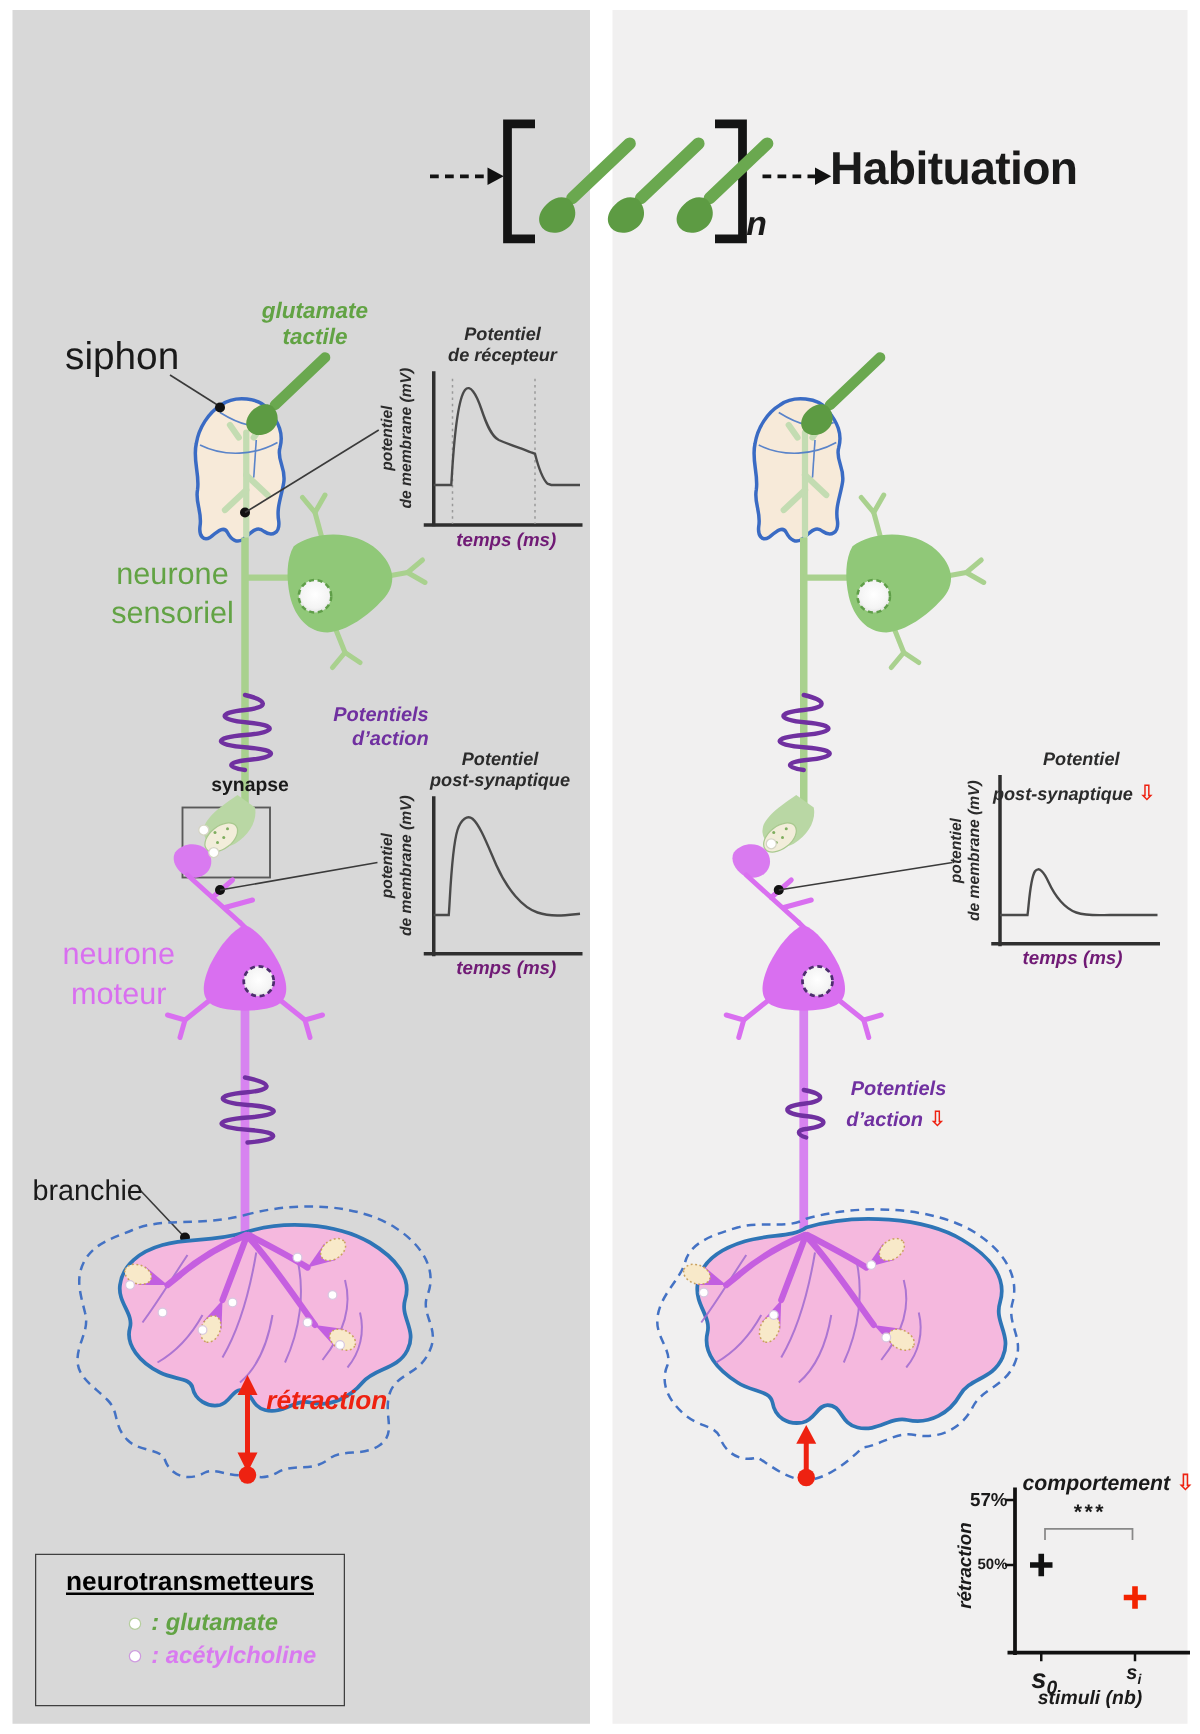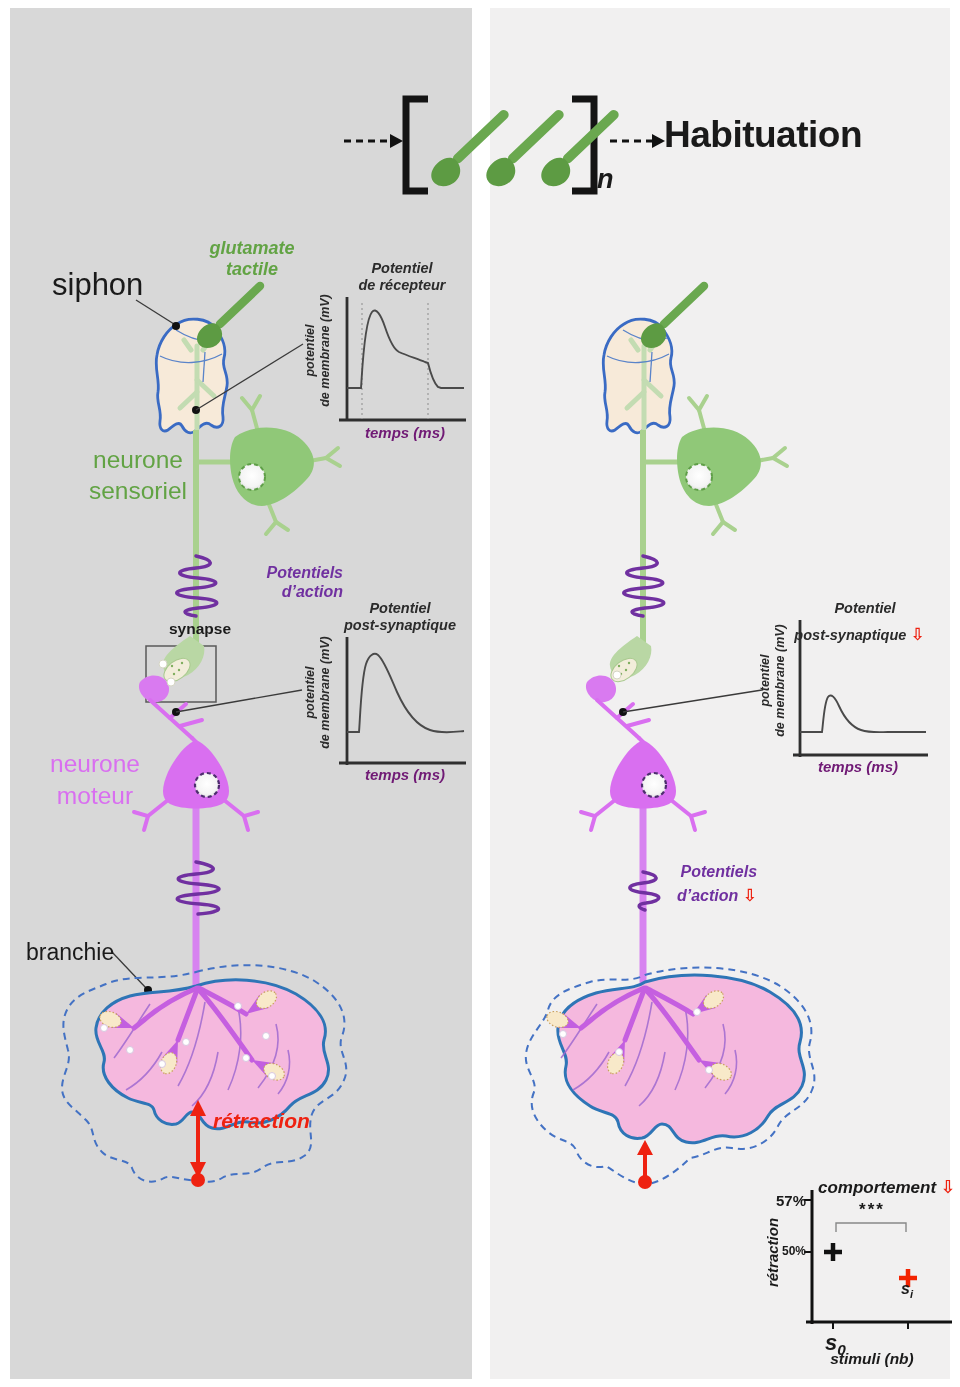--- a/index.html
+++ b/index.html
@@ -362,17 +362,28 @@
 
   <div class="lbl" style="left:818px;top:1176px;font-size:17px;">
     <span class="it">comportement</span>
     <span class="arrow-down" style="font-size:18px;">⇩</span>
   </div>
   <div class="lbl" style="left:762px;top:1192px;width:44px;text-align:right;font-size:15px;font-weight:bold;">57%</div>
   <div class="lbl" style="left:770px;top:1244px;width:36px;text-align:right;font-size:12px;font-weight:bold;">50%</div>
   <div class="lbl center it rot" style="left:727px;top:1244px;width:90px;font-size:15px;">rétraction</div>
   <div class="lbl center" style="left:842px;top:1200px;width:60px;font-size:17px;font-weight:bold;letter-spacing:2px;">***</div>
   <div class="lbl it" style="left:825px;top:1330px;font-size:22px;"><span>s</span><sub>0</sub></div>
-  <div class="lbl it" style="left:901px;top:1280px;font-size:16px;"><span>s</span><sub>i</sub></div>
+  <div class="lbl it" style="left:901px;top:1330px;font-size:16px;"><span>s</span><sub>i</sub></div>
   <div class="lbl center it" style="left:812px;top:1350px;width:120px;font-size:15.5px;">stimuli (nb)</div>
 
+  <div class="legend-box">
+    <div class="legend-title">neurotransmetteurs</div>
+    <div class="legend-row">
+      <span class="legend-dot dot-glu"></span>
+      <span class="green">: glutamate</span>
+    </div>
+    <div class="legend-row" style="margin-top:4px;">
+      <span class="legend-dot dot-ach"></span>
+      <span class="magenta" style="color:#d97af0;">: acétylcholine</span>
+    </div>
+  </div>
 
 </div>
 
 </body></html>

